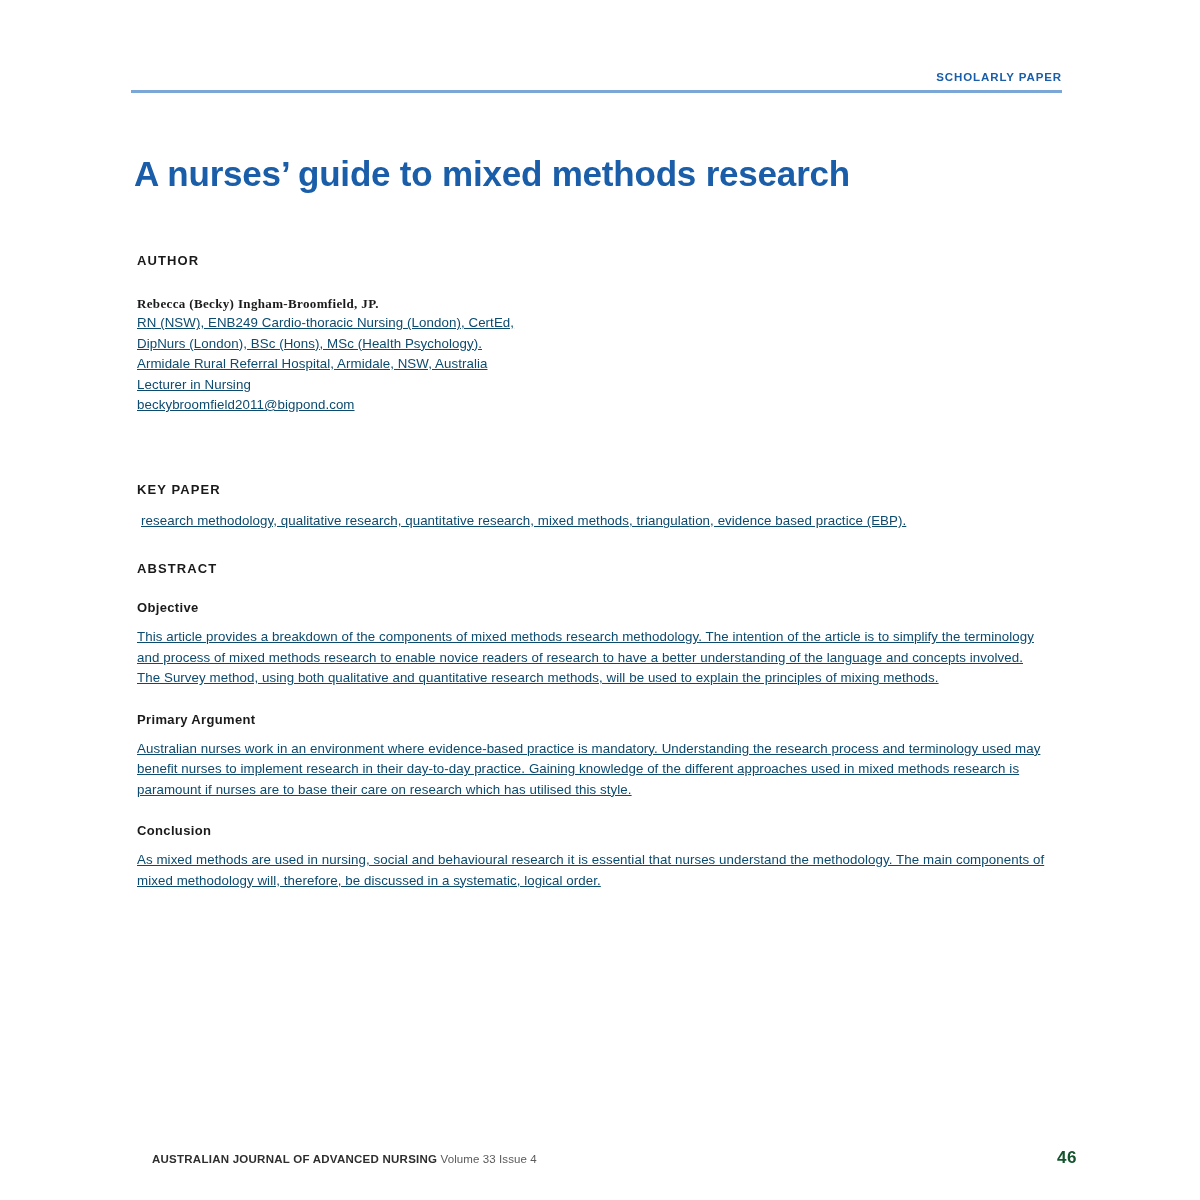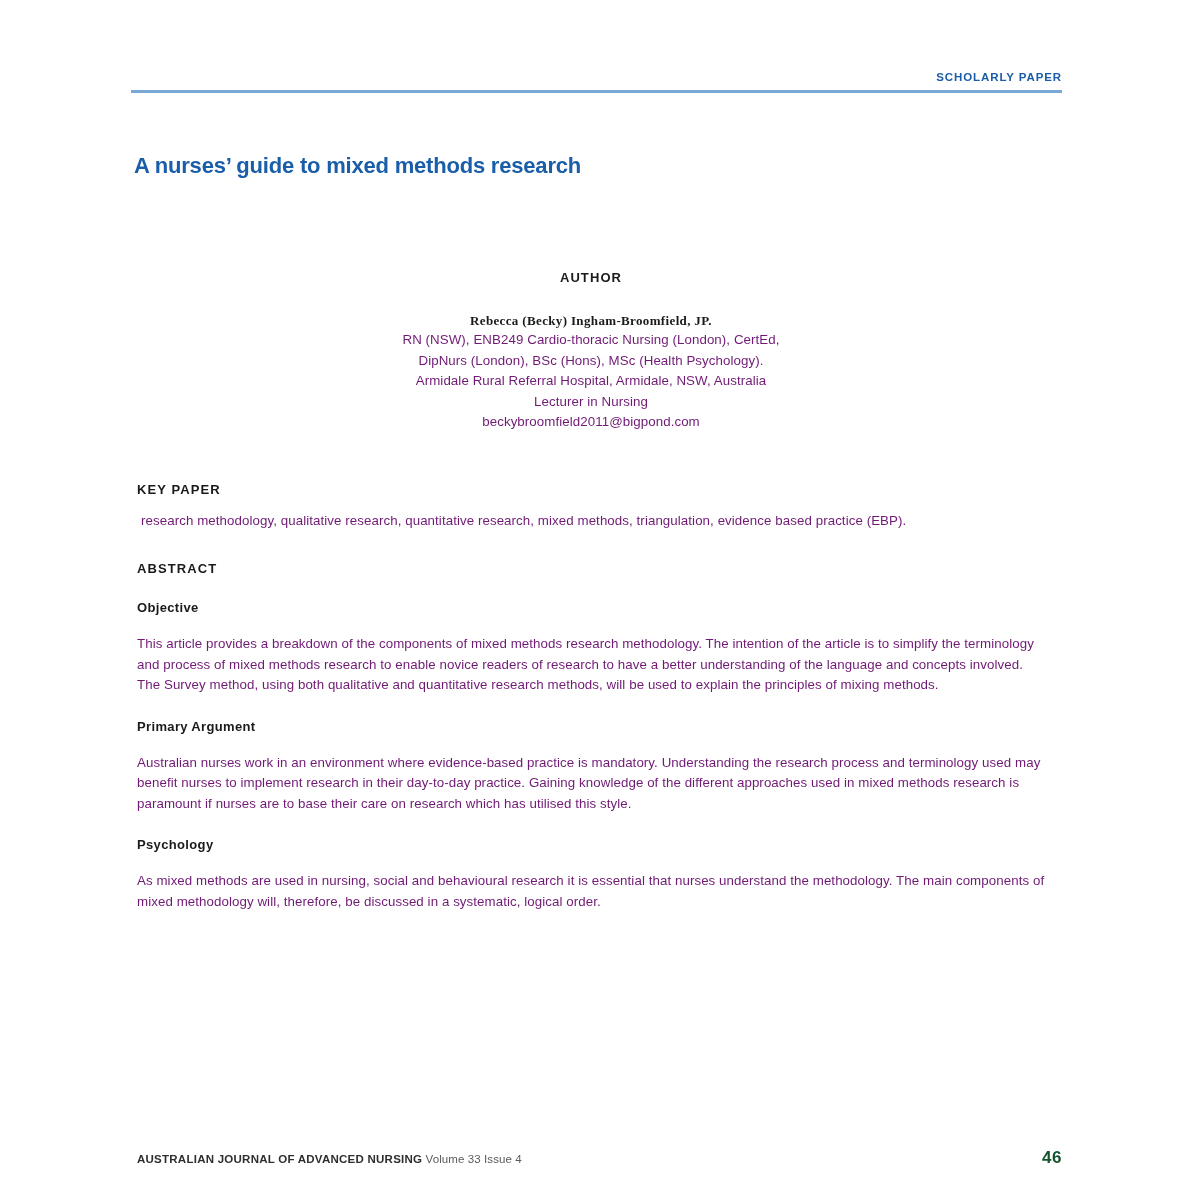--- a/index.html
+++ b/index.html
@@ -42,21 +42,21 @@
     width: 100%;
   }
 
   
   .title {
     position: absolute;
     left: 134px;
     top: 130px;
     width: 930px;
     color: #1a5da8;
-    font-size: 22px;
+    font-size: 35px;
     font-weight: bold;
     letter-spacing: -0.2px;
     line-height: 42px;
   }
 
   
   .col {
     position: absolute;
     left: 137px;
     width: 908px;
@@ -70,45 +70,46 @@
   }
   .sub-head {
     font-size: 13px;
     font-weight: bold;
     color: #1a1a1a;
     letter-spacing: 0.35px;
     line-height: 17px;
   }
   .body-text {
     font-size: 13.3px;
-    color: #701a75;
+    color: #0c4a6e;
     line-height: 20.5px;
     letter-spacing: 0.08px;
+    text-decoration: underline;
   }
   .indent {
     padding-left: 4px;
   }
 
   
-  #author-block      { top: 270px; text-align: center; }
+  #author-block      { top: 253px; }
   #author-name       { margin-top: 26px; font-family: Liberation Serif, serif; }
   #author-lines      { margin-top: 1px; }
 
   #keywords-block    { top: 482px; }
   #keywords-body     { margin-top: 13px; }
 
   #abstract-block    { top: 561px; }
 
   .abs-group         { margin-top: 22px; }
-  .abs-group .body-text { margin-top: 18px; }
+  .abs-group .body-text { margin-top: 11px; }
 
   
   .footer {
     position: absolute;
-    left: 137px;
+    left: 152px;
     top: 1148px;
     width: 925px;
     display: flex;
     align-items: baseline;
     justify-content: space-between;
   }
   .footer-left {
     font-size: 11.5px;
     color: #4a4a4a;
   }
@@ -165,21 +166,21 @@
       <div class="sub-head">Objective</div>
       <div class="body-text">This article provides a breakdown of the components of mixed methods research methodology. The intention of the article is to simplify the terminology and process of mixed methods research to enable novice readers of research to have a better understanding of the language and concepts involved. The Survey method, using both qualitative and quantitative research methods, will be used to explain the principles of mixing methods.</div>
     </div>
 
     <div class="abs-group">
       <div class="sub-head">Primary Argument</div>
       <div class="body-text">Australian nurses work in an environment where evidence-based practice is mandatory. Understanding the research process and terminology used may benefit nurses to implement research in their day-to-day practice. Gaining knowledge of the different approaches used in mixed methods research is paramount if nurses are to base their care on research which has utilised this style.</div>
     </div>
 
     <div class="abs-group">
-      <div class="sub-head">Psychology</div>
+      <div class="sub-head">Conclusion</div>
       <div class="body-text">As mixed methods are used in nursing, social and behavioural research it is essential that nurses understand the methodology. The main components of mixed methodology will, therefore, be discussed in a systematic, logical order.</div>
     </div>
   </div>
 
   <div class="footer">
     <div class="footer-left">
       <span class="footer-journal">AUSTRALIAN JOURNAL OF ADVANCED NURSING</span>
       <span class="footer-volume">Volume 33 Issue 4</span>
     </div>
     <div class="footer-page">46</div>

